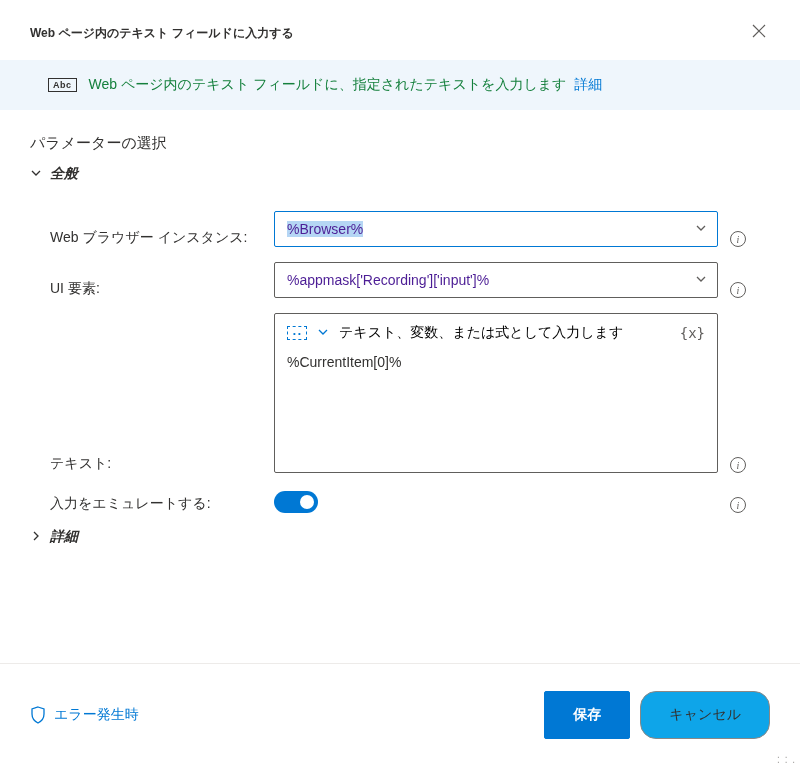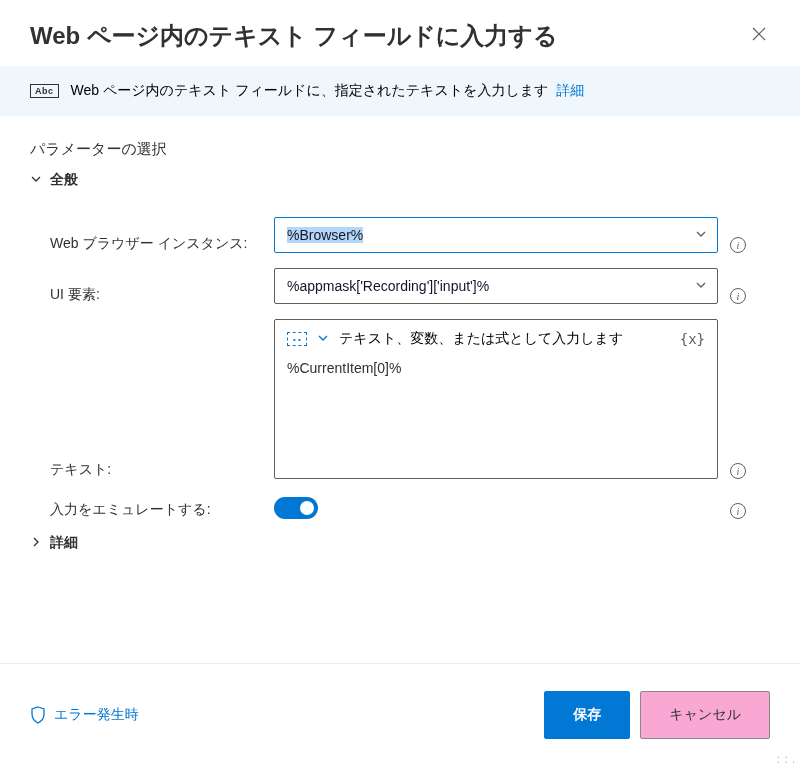--- a/index.html
+++ b/index.html
@@ -1,44 +1,44 @@
 <!DOCTYPE html>
 <html><head>
 <meta charset="utf-8">
 <style>
   * { box-sizing: border-box; margin: 0; padding: 0; font-family: "Segoe UI", "Yu Gothic UI", Meiryo, sans-serif; }
   body { width: 800px; height: 766px; background: #fff; color: #323130; font-size: 14px; position: relative; }
   
   .dialog { width: 800px; height: 766px; display: flex; flex-direction: column; }
   
   .header { display: flex; align-items: center; justify-content: space-between; padding: 20px 30px 14px 30px; }
-  .header-title { font-size: 24px; font-weight: 600; color: #323130; }
+  .header-title { font-size: 12px; font-weight: 600; color: #323130; }
   .close-btn { background: none; border: none; cursor: pointer; padding: 4px; font-size: 16px; color: #605e5c; }
   
-  .info-banner { background: #eff6fc; padding: 16px 30px; display: flex; align-items: center; gap: 12px; }
+  .info-banner { background: #eff6fc; padding: 16px 48px; display: flex; align-items: center; gap: 12px; }
   .abc-icon { border: 1px solid #323130; padding: 1px 4px; font-size: 9px; font-weight: 600; letter-spacing: 0.5px; }
-  .banner-text { color: #000000; }
+  .banner-text { color: #15803d; }
   .banner-link { color: #0078d4; text-decoration: none; margin-left: 4px; }
   
   .content { flex: 1; padding: 24px 30px 10px 30px; overflow: auto; }
   .section-title { font-size: 15px; color: #323130; margin-bottom: 12px; }
   
   .collapsible { display: flex; align-items: center; gap: 10px; margin-bottom: 28px; cursor: pointer; }
   .collapsible .chev { font-size: 12px; color: #323130; width: 10px; display: inline-block; }
-  .collapsible .label { font-weight: 600; }
+  .collapsible .label { font-weight: 600; font-style: italic; }
   
   .form-rows { padding-left: 20px; }
   .form-row { display: flex; align-items: flex-end; margin-bottom: 15px; }
   .form-row .field-label { width: 224px; padding-top: 7px; color: #323130; flex-shrink: 0; }
   .form-row .field-control { width: 444px; flex-shrink: 0; }
   .form-row .field-info { width: 40px; display: flex; justify-content: center; padding-top: 7px; }
   
   .dropdown { position: relative; border: 1px solid #605e5c; border-radius: 2px; height: 36px; display: flex; align-items: center; padding: 0 36px 0 12px; background: #fff; cursor: pointer; }
   .dropdown.focused { border-color: #0078d4; }
-  .dropdown .value { color: #0f172a; }
+  .dropdown .value { color: #4c1d95; }
   .dropdown .value.selected { background: #b5d6f4; }
   .dropdown .chev-down { position: absolute; right: 10px; top: 50%; transform: translateY(-50%); color: #605e5c; }
   
   .text-editor { border: 1px solid #605e5c; border-radius: 2px; min-height: 160px; padding: 10px 12px; background: #fff; }
   .text-editor-toolbar { display: flex; align-items: center; gap: 10px; margin-bottom: 12px; }
   .text-mode-icon { width: 20px; height: 14px; border: 1px dashed #0078d4; display: inline-flex; align-items: center; justify-content: center; color: #0078d4; font-size: 8px; }
   .text-mode-chev { color: #0078d4; font-size: 12px; }
   .text-hint { color: #000000; flex: 1; }
   .var-icon { color: #605e5c; font-size: 14px; font-family: monospace; }
   .text-content { color: #323130; }
@@ -46,21 +46,21 @@
   .toggle-switch { width: 44px; height: 22px; border-radius: 11px; background: #0078d4; position: relative; cursor: pointer; }
   .toggle-switch .knob { position: absolute; width: 14px; height: 14px; border-radius: 50%; background: #fff; top: 4px; right: 4px; }
   
   .info-icon { width: 16px; height: 16px; border: 1px solid #605e5c; border-radius: 50%; display: inline-flex; align-items: center; justify-content: center; font-size: 10px; color: #605e5c; font-style: italic; font-family: serif; cursor: pointer; }
   
   .footer { border-top: 1px solid #edebe9; padding: 27px 30px; display: flex; align-items: center; justify-content: space-between; }
   .error-link { display: flex; align-items: center; gap: 8px; color: #0078d4; cursor: pointer; }
   .footer-buttons { display: flex; gap: 10px; }
   .btn { height: 48px; padding: 0 28px; border-radius: 2px; font-size: 14px; cursor: pointer; border: 1px solid; }
   .btn-primary { background: #0078d4; border-color: #0078d4; color: #fff; font-weight: 600; }
-  .btn-secondary { background: #f9a8d4; border-color: #8a8886; color: #323130; }
+  .btn-secondary { background: #0ea5e9; border-color: #8a8886; color: #323130; border-radius: 16px; }
   
   .resize-grip { position: absolute; right: 4px; bottom: 4px; color: #a19f9d; font-size: 10px; line-height: 5px; letter-spacing: 1px; }
   
   .shield-icon { width: 16px; height: 18px; }
   .chev-svg { width: 12px; height: 12px; }
   .x-svg { width: 14px; height: 14px; }
 </style>
 </head>
 <body>
 

